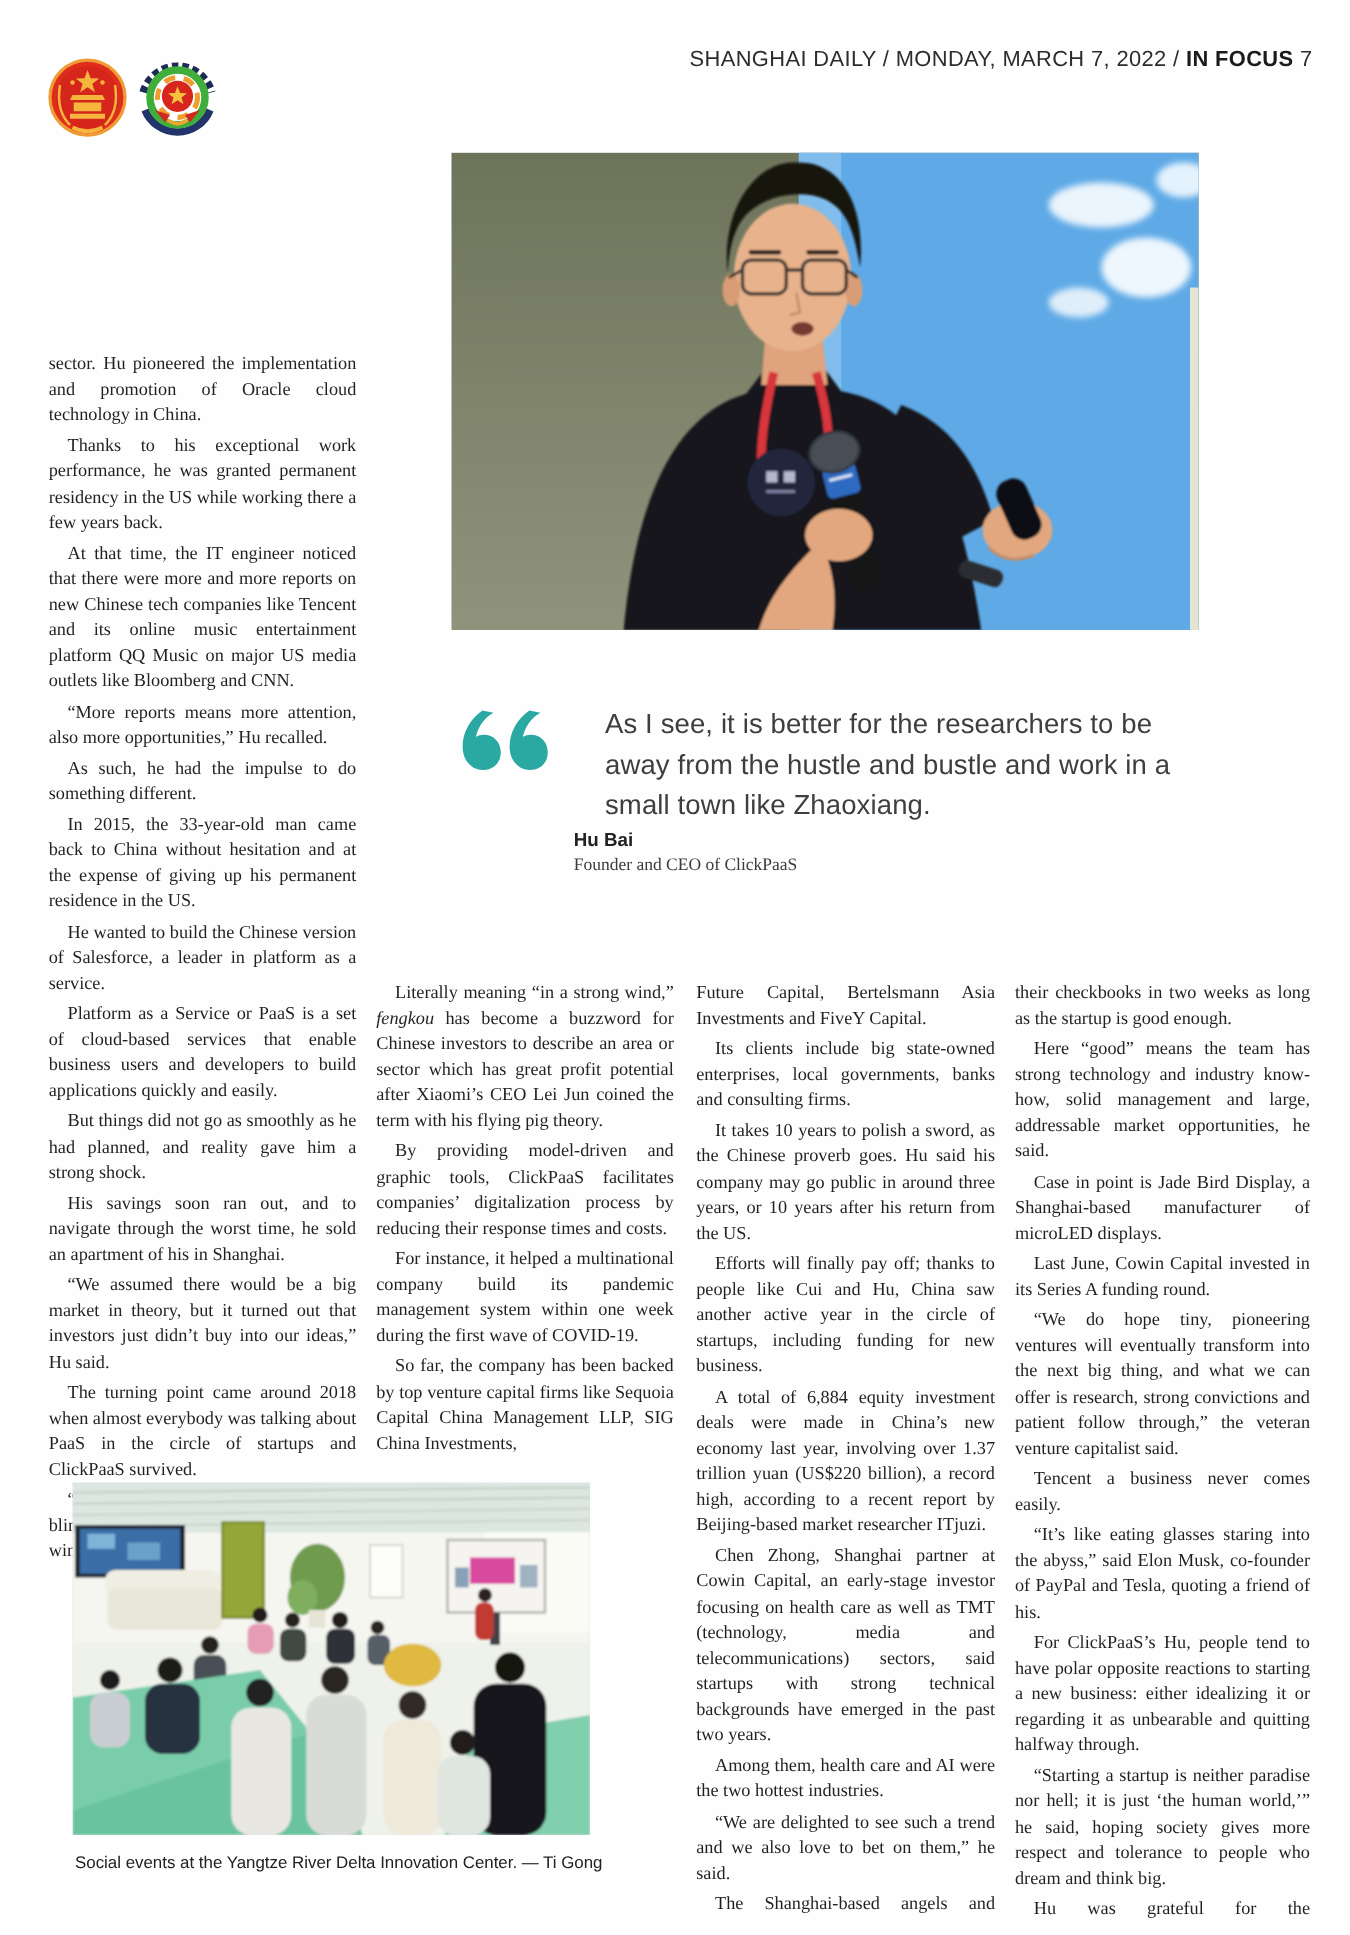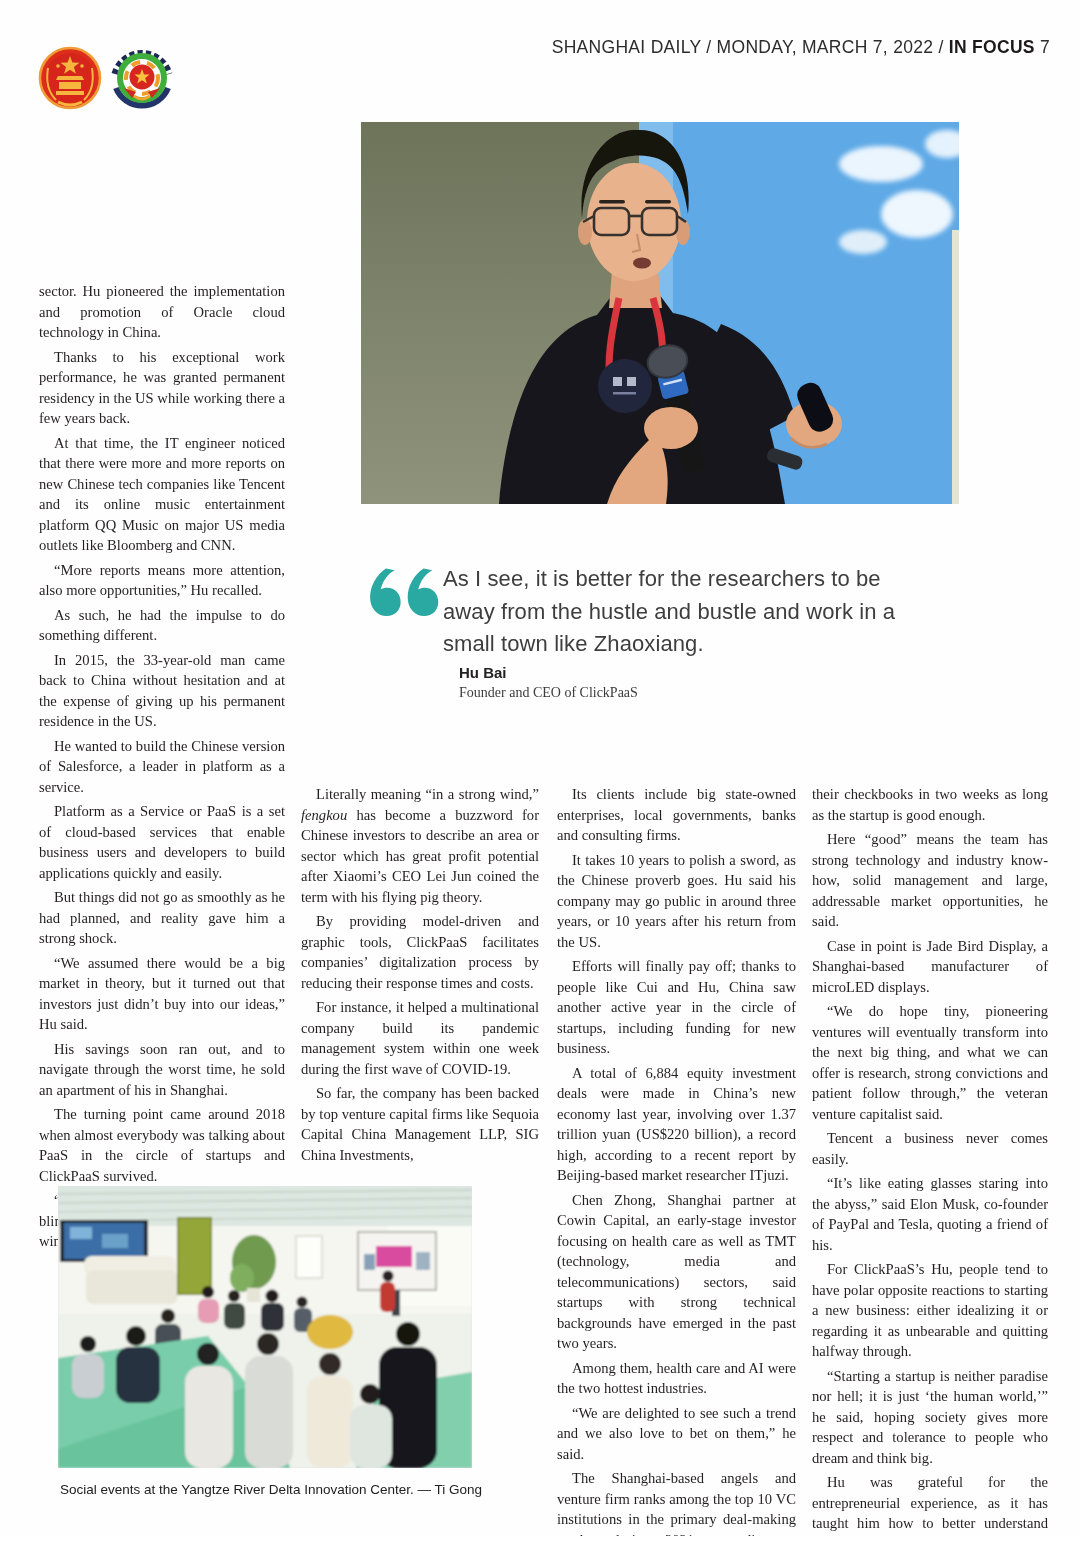--- a/index.html
+++ b/index.html
@@ -22,21 +22,21 @@
   .col2{left:297px;top:780px;width:246px;}
   .col3{left:553px;top:780px;width:247px;}
   .col4{left:808px;top:780px;width:244px;}
   
   .photo{position:absolute;overflow:hidden;background:#dfe5e9;}
   .photo-main{left:361px;top:122px;width:598px;height:382px;}
   .photo-event{left:58px;top:1186px;width:414px;height:282px;}
   .photo svg{display:block;}
   
   .qmark{position:absolute;left:366px;top:566px;width:74px;height:53px;}
-  .pull-quote{position:absolute;left:443px;top:563px;width:468px;
+  .pull-quote{position:absolute;left:484px;top:563px;width:468px;
               font-family:"Liberation Sans",sans-serif;font-size:22px;line-height:32.5px;
               color:#3f3e3e;letter-spacing:.1px;}
   .quote-author{position:absolute;left:459px;top:664px;font-family:"Liberation Sans",sans-serif;
                 font-size:15px;font-weight:bold;color:#232122;}
   .quote-title{position:absolute;left:459px;top:685px;font-family:Liberation Serif, serif;
                font-size:14px;color:#3c3b3b;}
   
   .caption{position:absolute;left:60px;top:1481px;width:470px;
            font-family:"Liberation Sans",sans-serif;font-size:13.5px;font-weight:normal;
            color:#222021;line-height:17px;}
@@ -169,46 +169,48 @@
   <div class="col col1">
       <p class="noindent"><span>sector. Hu pioneered the implementation and promotion of Oracle cloud technology in China.</span></p>
       <p><span>Thanks to his exceptional work performance, he was granted permanent residency in the US while working there a few years back.</span></p>
       <p><span>At that time, the IT engineer noticed that there were more and more reports on new Chinese tech companies like Tencent and its online music entertainment platform QQ Music on major US media outlets like Bloomberg and CNN.</span></p>
       <p><span>“More reports means more attention, also more opportunities,” Hu recalled.</span></p>
       <p><span>As such, he had the impulse to do something different.</span></p>
       <p><span>In 2015, the 33-year-old man came back to China without hesitation and at the expense of giving up his permanent residence in the US.</span></p>
       <p><span>He wanted to build the Chinese version of Salesforce, a leader in platform as a service.</span></p>
       <p><span>Platform as a Service or PaaS is a set of cloud-based services that enable business users and developers to build applications quickly and easily.</span></p>
       <p><span>But things did not go as smoothly as he had planned, and reality gave him a strong shock.</span></p>
+      <p><span>His savings soon ran out, and to navigate through the worst time, he sold an apartment of his in Shanghai.</span></p>
       <p><span>“We assumed there would be a big market in theory, but it turned out that investors just didn’t buy into our ideas,” Hu said.</span></p>
-      <p><span>His savings soon ran out, and to navigate through the worst time, he sold an apartment of his in Shanghai.</span></p>
       <p><span>The turning point came around 2018 when almost everybody was talking about PaaS in the circle of startups and ClickPaaS survived.</span></p>
       <p><span>“You see, we didn’t follow </span><i>fengkou</i><span> blindly; we were just waiting for the right wind to come,” he said.</span></p>
     </div>
   <div class="col col2">
       <p><span>Literally meaning “in a strong wind,” </span><i>fengkou</i><span> has become a buzzword for Chinese investors to describe an area or sector which has great profit potential after Xiaomi’s CEO Lei Jun coined the term with his flying pig theory.</span></p>
       <p><span>By providing model-driven and graphic tools, ClickPaaS facilitates companies’ digitalization process by reducing their response times and costs.</span></p>
       <p><span>For instance, it helped a multinational company build its pandemic management system within one week during the first wave of COVID-19.</span></p>
       <p><span>So far, the company has been backed by top venture capital firms like Sequoia Capital China Management LLP, SIG China Investments,</span></p>
     </div>
   <div class="col col3">
+      <p class="noindent"><span>Future Capital, Bertelsmann Asia Investments and FiveY Capital.</span></p>
       <p><span>Its clients include big state-owned enterprises, local governments, banks and consulting firms.</span></p>
       <p><span>It takes 10 years to polish a sword, as the Chinese proverb goes. Hu said his company may go public in around three years, or 10 years after his return from the US.</span></p>
       <p><span>Efforts will finally pay off; thanks to people like Cui and Hu, China saw another active year in the circle of startups, including funding for new business.</span></p>
       <p><span>A total of 6,884 equity investment deals were made in China’s new economy last year, involving over 1.37 trillion yuan (US$220 billion), a record high, according to a recent report by Beijing-based market researcher ITjuzi.</span></p>
       <p><span>Chen Zhong, Shanghai partner at Cowin Capital, an early-stage investor focusing on health care as well as TMT (technology, media and telecommunications) sectors, said startups with strong technical backgrounds have emerged in the past two years.</span></p>
       <p><span>Among them, health care and AI were the two hottest industries.</span></p>
       <p><span>“We are delighted to see such a trend and we also love to bet on them,” he said.</span></p>
       <p><span>The Shanghai-based angels and venture firm ranks among the top 10 VC institutions in the primary deal-making market during 2021, according to ITjuzi’s study.</span></p>
       <p><span>Making an investment usually takes time, but Chen said they will pull out</span></p>
     </div>
   <div class="col col4">
       <p class="noindent"><span>their checkbooks in two weeks as long as the startup is good enough.</span></p>
       <p><span>Here “good” means the team has strong technology and industry know-how, solid management and large, addressable market opportunities, he said.</span></p>
       <p><span>Case in point is Jade Bird Display, a Shanghai-based manufacturer of microLED displays.</span></p>
+      <p><span>Last June, Cowin Capital invested in its Series A funding round.</span></p>
       <p><span>“We do hope tiny, pioneering ventures will eventually transform into the next big thing, and what we can offer is research, strong convictions and patient follow through,” the veteran venture capitalist said.</span></p>
       <p><span>Tencent a business never comes easily.</span></p>
       <p><span>“It’s like eating glasses staring into the abyss,” said Elon Musk, co-founder of PayPal and Tesla, quoting a friend of his.</span></p>
       <p><span>For ClickPaaS’s Hu, people tend to have polar opposite reactions to starting a new business: either idealizing it or regarding it as unbearable and quitting halfway through.</span></p>
       <p><span>“Starting a startup is neither paradise nor hell; it is just ‘the human world,’” he said, hoping society gives more respect and tolerance to people who dream and think big.</span></p>
       <p><span>Hu was grateful for the entrepreneurial experience, as it has taught him how to better understand himself.</span></p>
       <p><span>In the next 10 years, he wants to manage his company better and become “a man of stories.”</span></p>
     </div>
 
   <div class="photo photo-event">

